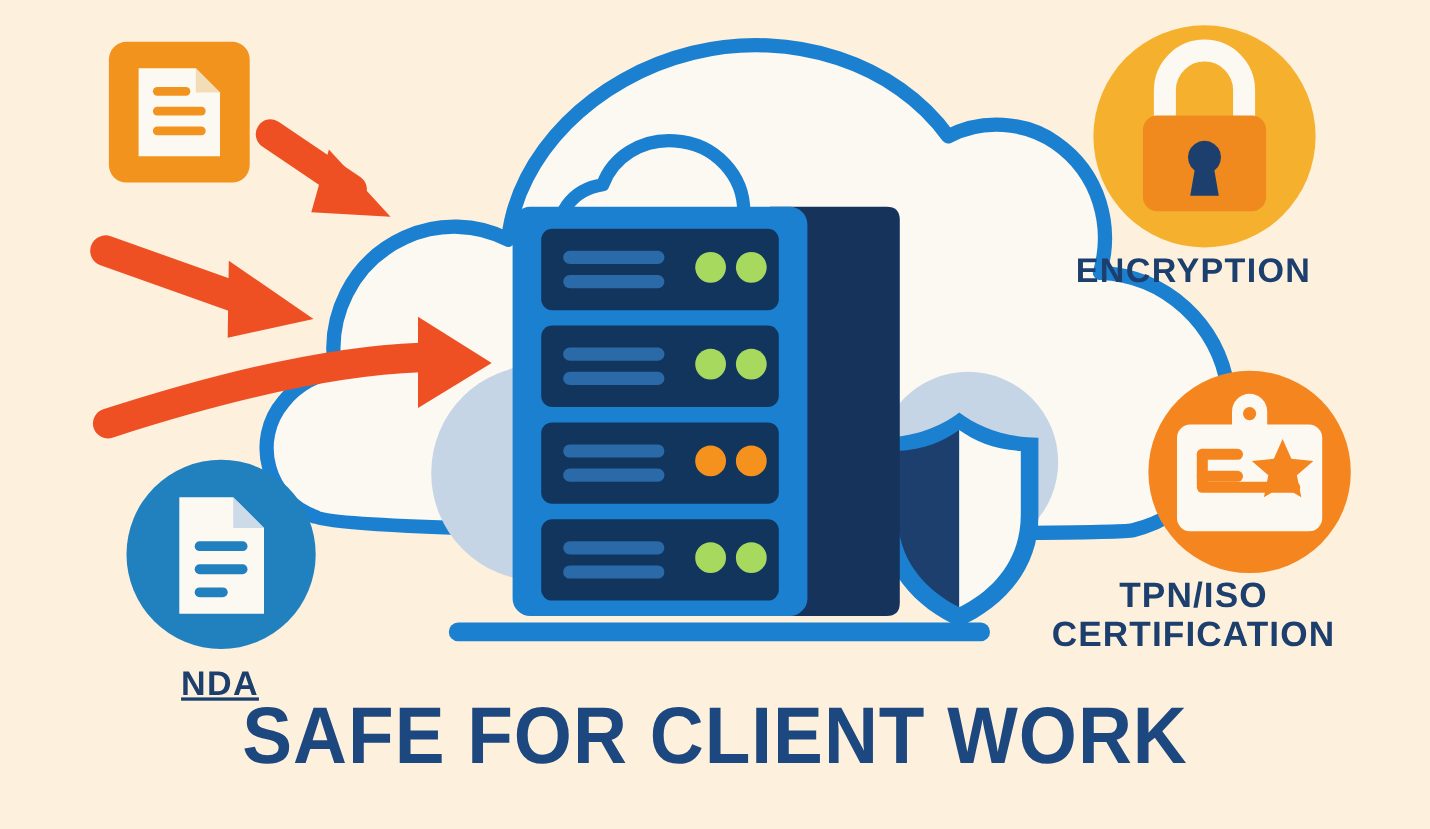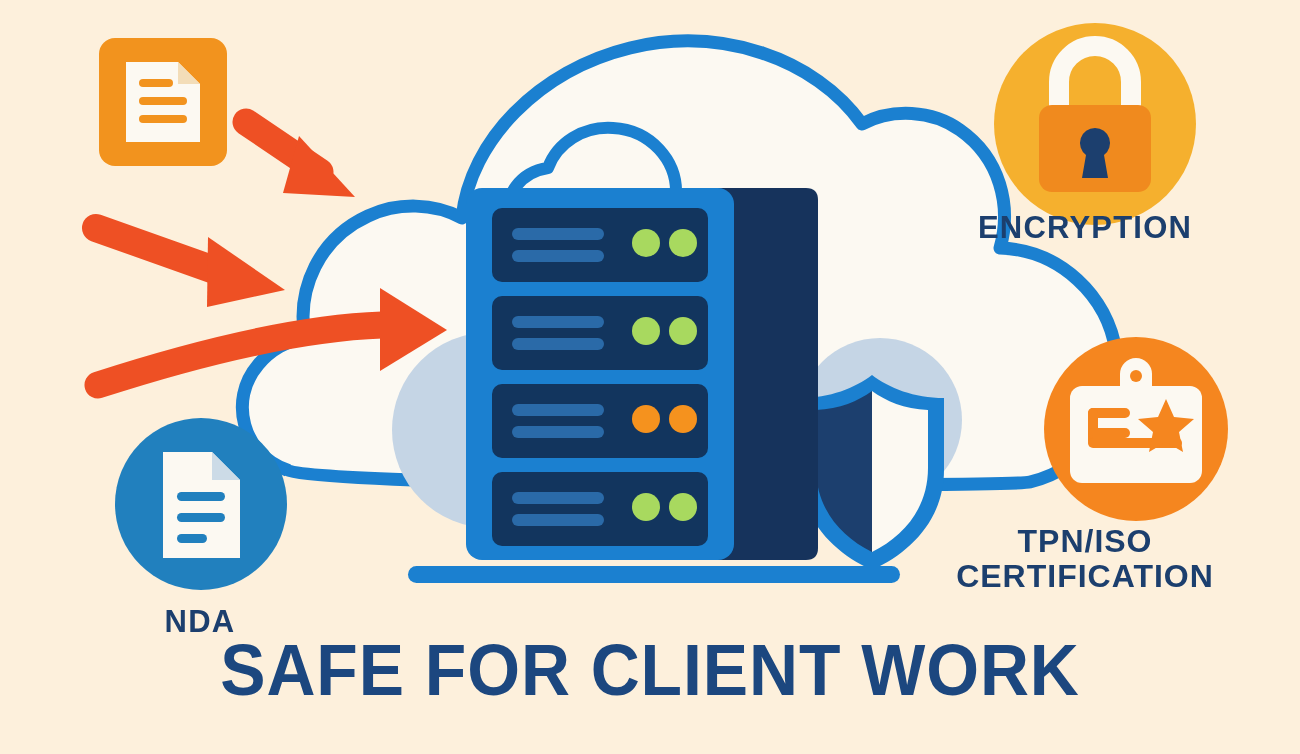--- a/index.html
+++ b/index.html
@@ -28,39 +28,40 @@
     font-family: "Liberation Sans", sans-serif;
     font-weight: bold;
     letter-spacing: 0.5px;
     text-align: center;
     white-space: pre-line;
     line-height: 1.06;
     user-select: none;
   }
   #label-encryption {
     left: 940px;
-    top: 212px;
+    top: 230px;
     width: 290px;
     font-size: 31px;
     letter-spacing: 1.2px;
   }
   #label-tpniso {
     left: 930px;
     top: 524px;
     width: 310px;
     font-size: 32px;
     letter-spacing: 1.0px;
     line-height: 1.08;
   }
   #label-nda {
     left: 100px;
     top: 606px;
     width: 200px;
     font-size: 31px;
     letter-spacing: 1.2px;
+    text-decoration: underline;
   }
   #headline {
     position: absolute;
     left: 0px;
     top: 628px;
     width: 1300px;
     text-align: center;
     color: #1c477f;
     font-family: "Liberation Sans", sans-serif;
     font-weight: bold;

